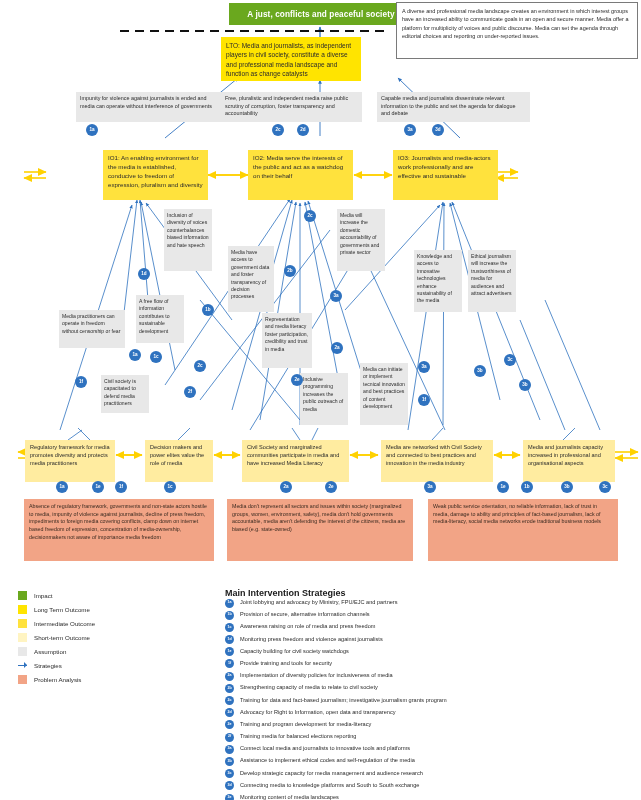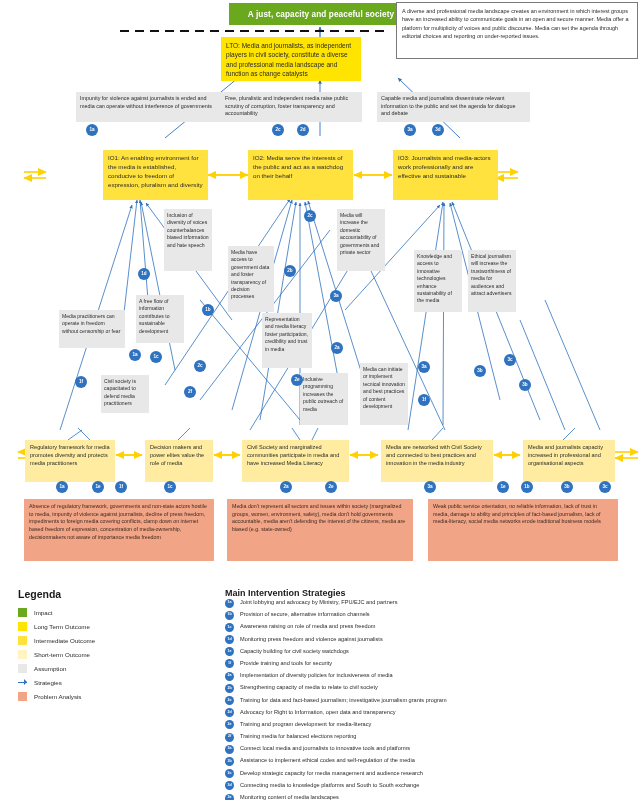--- a/index.html
+++ b/index.html
@@ -156,21 +156,21 @@
     <path d="M248,175 L208,175" stroke="#ffd100" stroke-width="1.6" fill="none" marker-end="url(#yArrow)"></path>
     <path d="M354,175 L392,175" stroke="#ffd100" stroke-width="1.6" fill="none" marker-end="url(#yArrow)"></path>
     <path d="M392,175 L354,175" stroke="#ffd100" stroke-width="1.6" fill="none" marker-end="url(#yArrow)"></path>
     <path d="M24,172 L46,172" stroke="#ffd100" stroke-width="1.6" fill="none" marker-end="url(#yArrow)"></path>
     <path d="M46,178 L24,178" stroke="#ffd100" stroke-width="1.6" fill="none" marker-end="url(#yArrow)"></path>
     <path d="M496,172 L518,172" stroke="#ffd100" stroke-width="1.6" fill="none" marker-end="url(#yArrow)"></path>
     <path d="M518,178 L496,178" stroke="#ffd100" stroke-width="1.6" fill="none" marker-end="url(#yArrow)"></path>
   </svg>
 
   <div class="box impact" style="left:229px;top:3px;width:184px;height:22px;">
-    <span>A just, capacity and peaceful society</span>
+    <span>A just, conflicts and peaceful society</span>
   </div>
 
   <div class="box notebox" style="left:396px;top:2px;width:242px;height:57px;">
     <span>A diverse and professional media landscape creates an environment in which interest groups have an increased ability to communicate goals in an open and secure manner. Media offer a platform for multiplicity of voices and public discourse. Media can set the agenda through editorial choices and reporting on under-reported issues.</span>
   </div>
 
   <div class="box lto" style="left:221px;top:37px;width:140px;height:44px;">
     <span>LTO: Media and journalists, as independent players in civil society, constitute a diverse and professional media landscape and function as change catalysts</span>
   </div>
 
@@ -298,21 +298,20 @@
       <div class="badge" style="left: 280px; top: 481px;">2a</div>
       <div class="badge" style="left: 325px; top: 481px;">2e</div>
       <div class="badge" style="left: 424px; top: 481px;">3a</div>
       <div class="badge" style="left: 497px; top: 481px;">1e</div>
       <div class="badge" style="left: 521px; top: 481px;">1b</div>
       <div class="badge" style="left: 561px; top: 481px;">3b</div>
       <div class="badge" style="left: 599px; top: 481px;">3c</div>
     </div>
 
   <div id="legend">
-    <div class="lg-title">Legenda</div>
     <div id="legend-rows">
         <div class="lg-row">
           <span class="lg-sw" style="background: rgb(106, 168, 30);"></span>
           <span class="lg-lab">Impact</span>
         </div>
         <div class="lg-row">
           <span class="lg-sw" style="background: rgb(255, 228, 0);"></span>
           <span class="lg-lab">Long Term Outcome</span>
         </div>
         <div class="lg-row">

